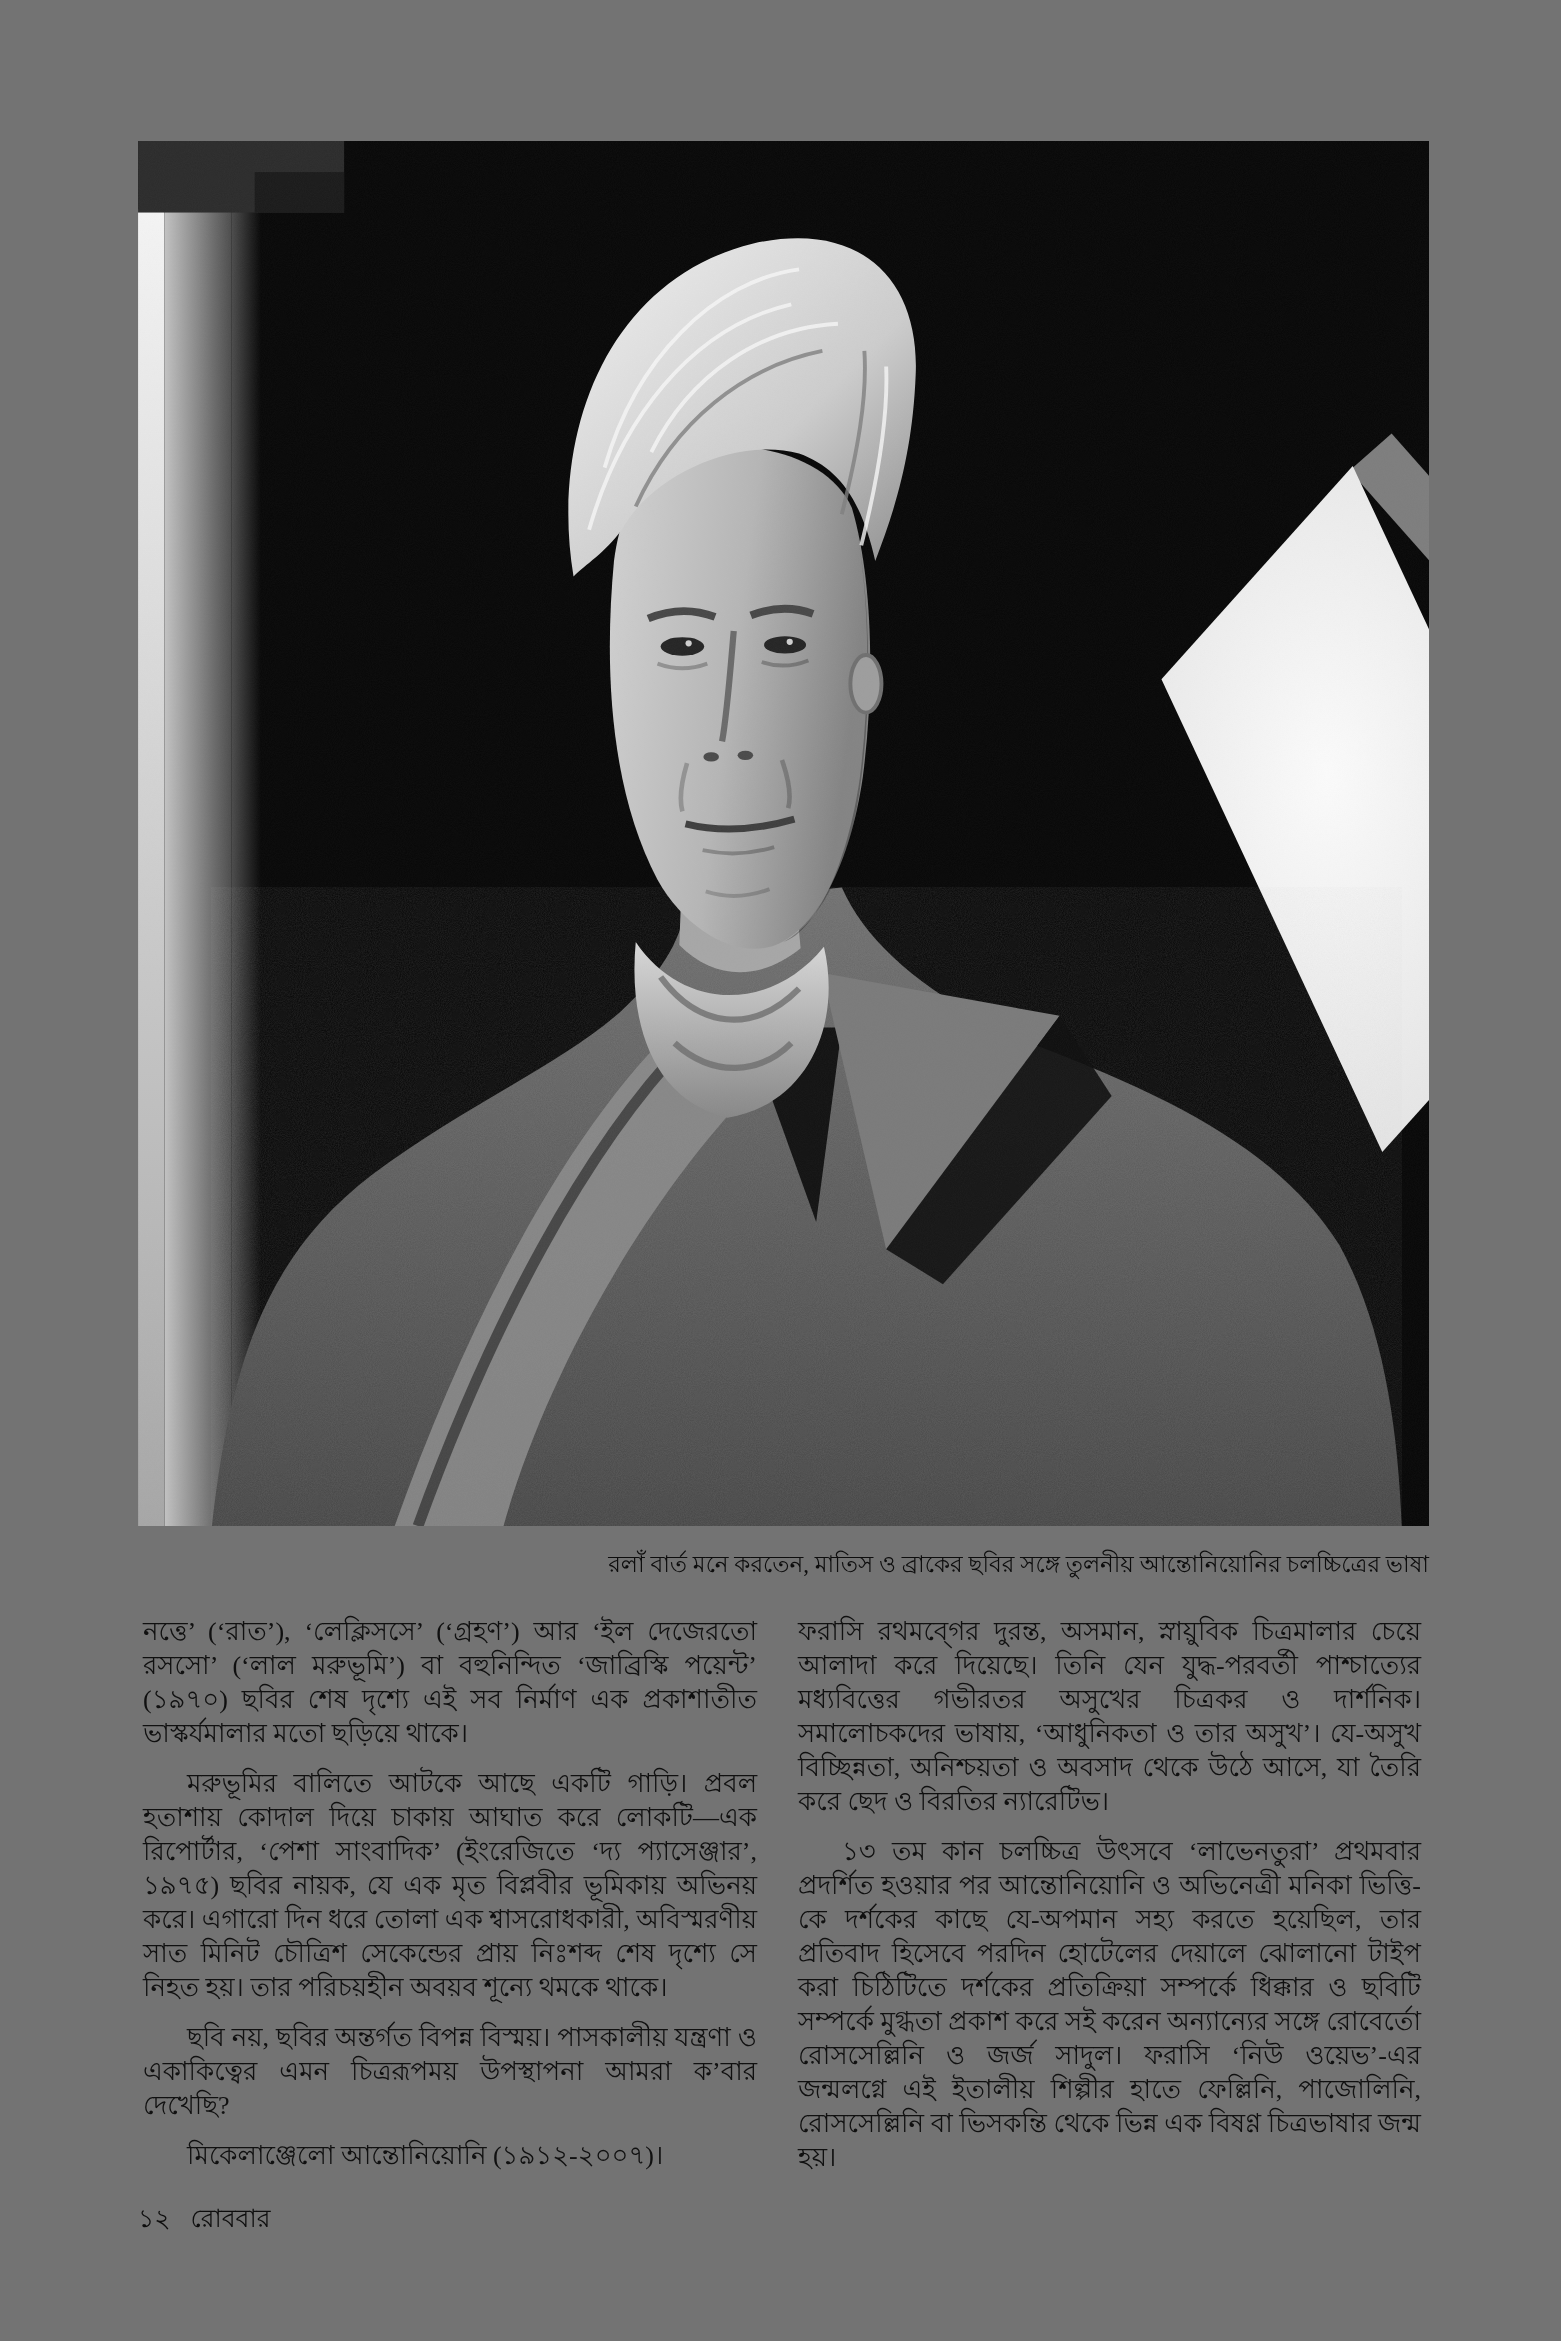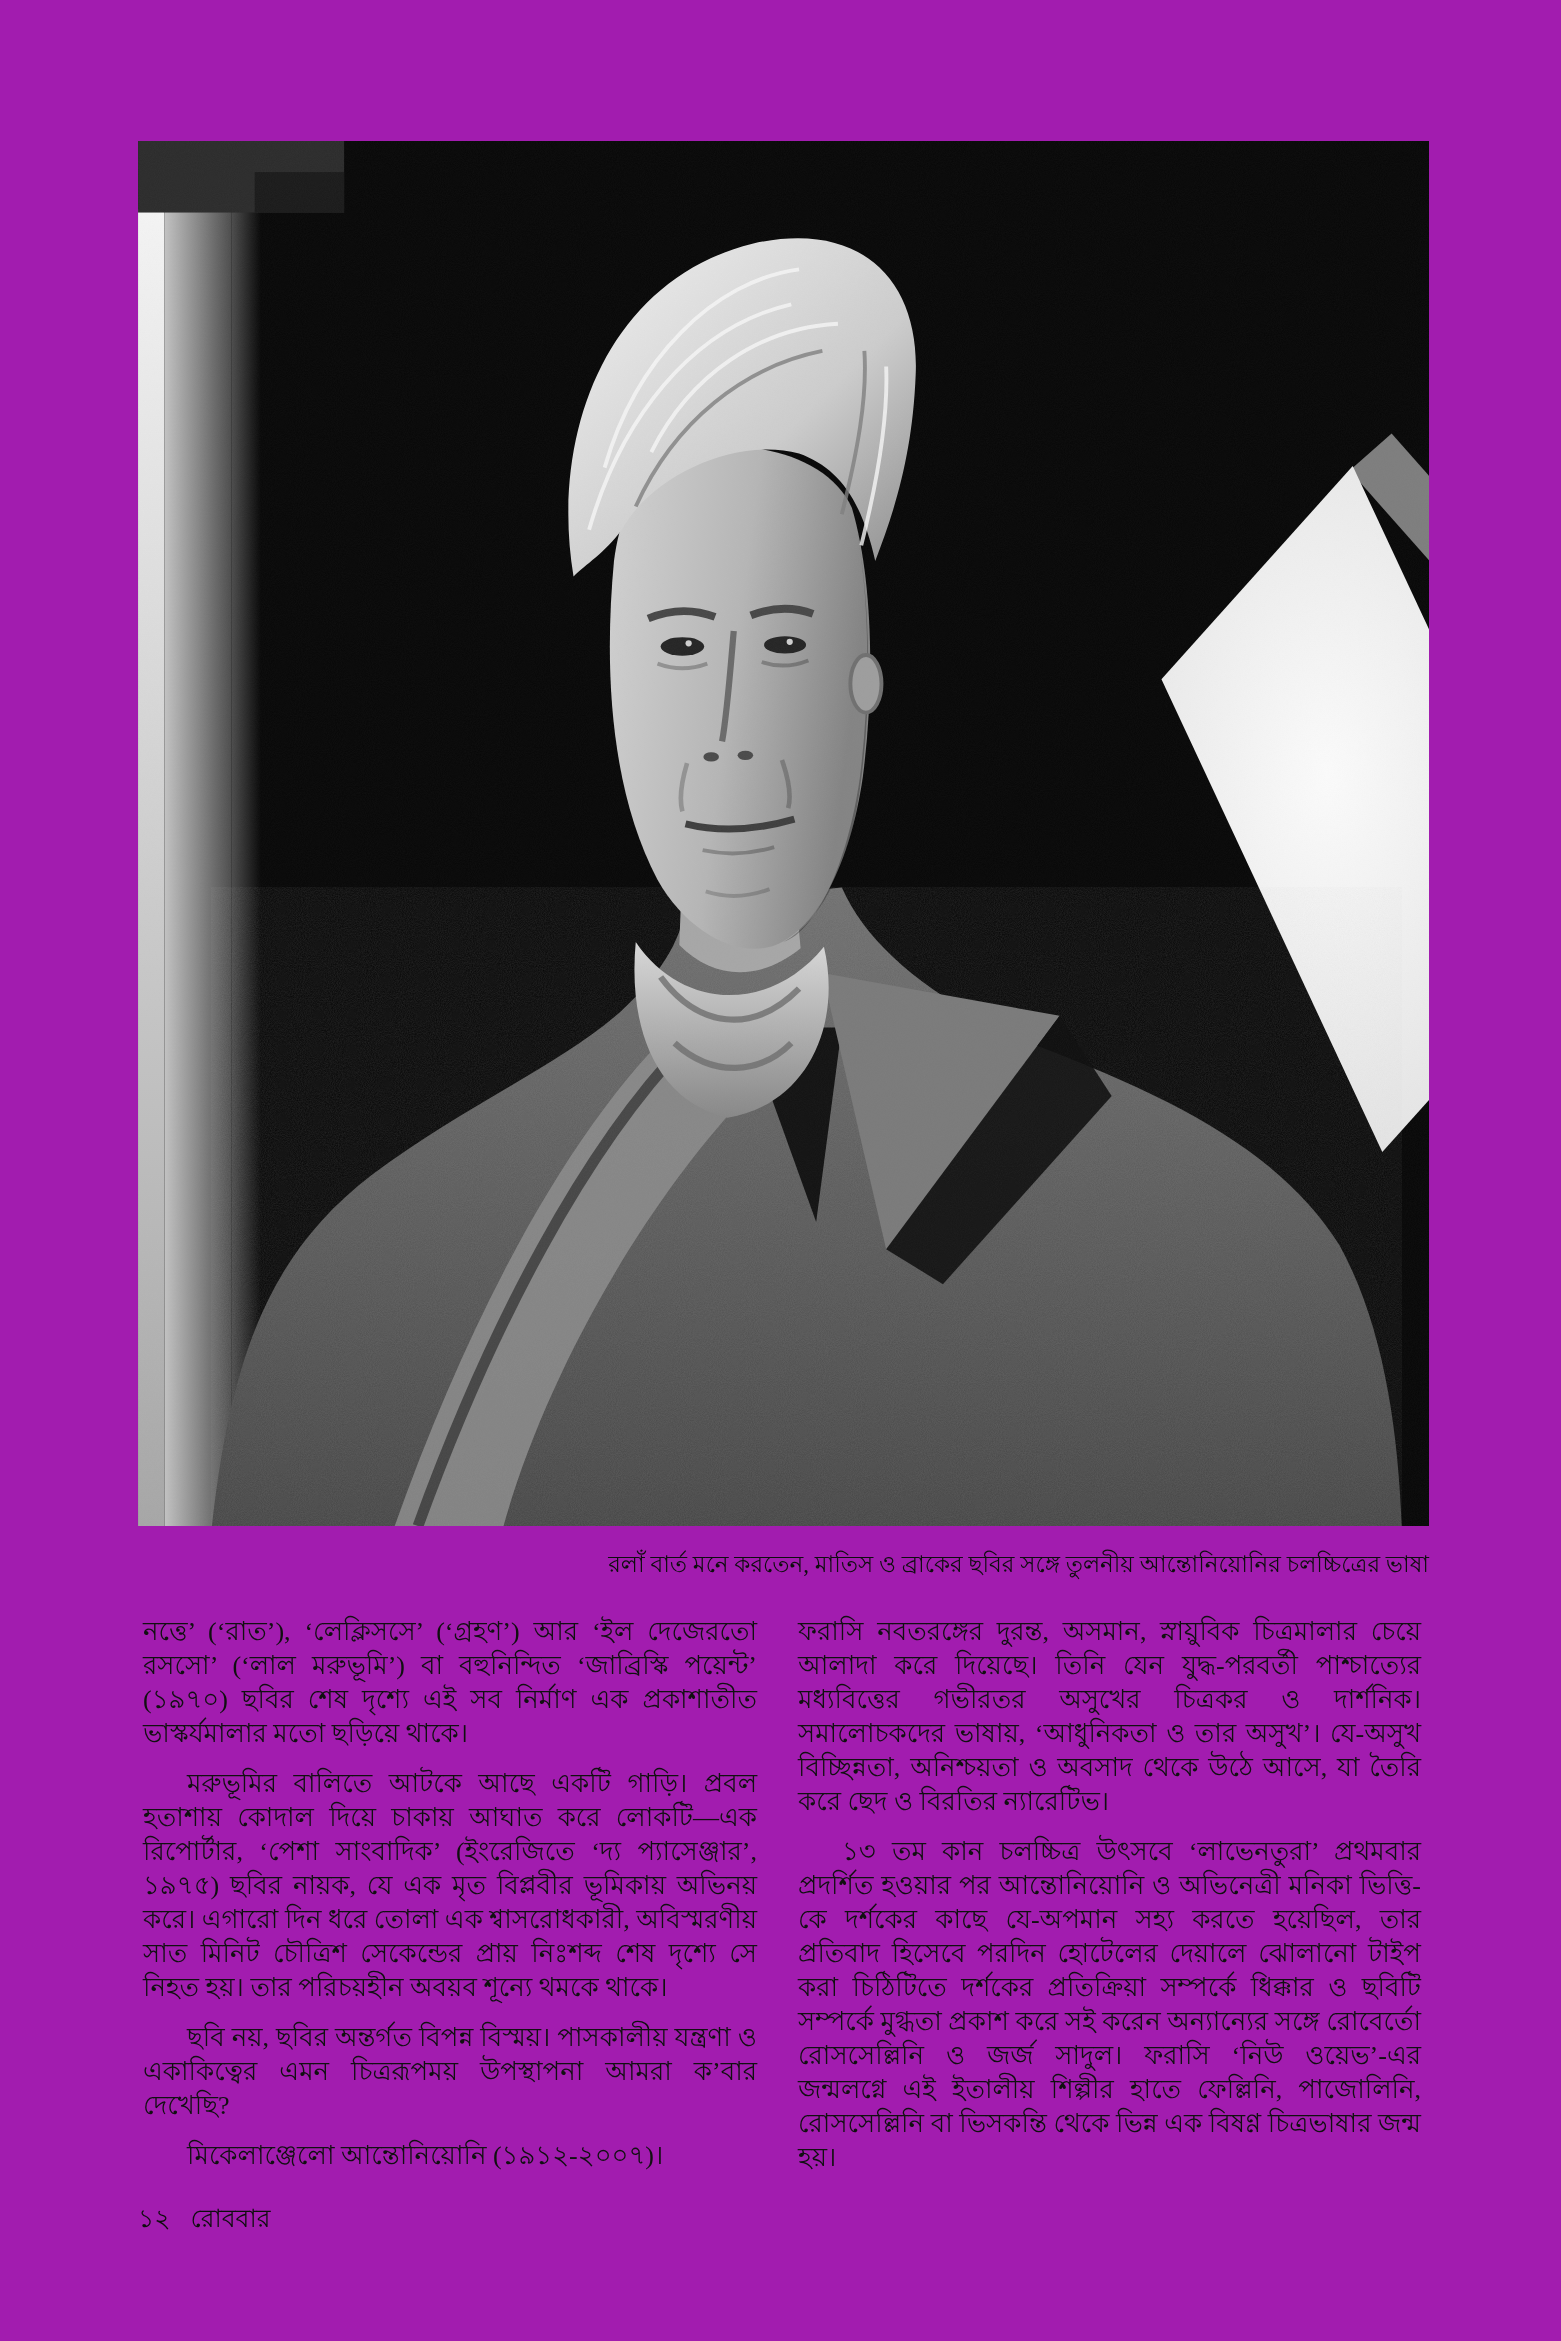--- a/index.html
+++ b/index.html
@@ -5,21 +5,21 @@
   html, body {
     margin: 0;
     padding: 0;
     background: #ffffff;
     font-family: "Liberation Serif", serif;
   }
   .page {
     position: relative;
     width: 1561px;
     height: 2342px;
-    background: #a21caf;
+    background: #737373;
     overflow: hidden;
   }
   .photo-figure {
     position: absolute;
     left: 138px;
     top: 141px;
     width: 1291px;
     height: 1385px;
     background: #070707;
   }
@@ -168,21 +168,21 @@
 
   <div class="photo-caption">রলাঁ বার্ত মনে করতেন, মাতিস ও ব্রাকের ছবির সঙ্গে তুলনীয় আন্তোনিয়োনির চলচ্চিত্রের ভাষা</div>
 
   <div class="col col-left">
       <p class="para">নত্তে’ (‘রাত’), ‘লেক্লিসসে’ (‘গ্রহণ’) আর ‘ইল দেজেরতো রসসো’ (‘লাল মরুভূমি’) বা বহুনিন্দিত ‘জাব্রিস্কি পয়েন্ট’ (১৯৭০) ছবির শেষ দৃশ্যে এই সব নির্মাণ এক প্রকাশাতীত ভাস্কর্যমালার মতো ছড়িয়ে থাকে।</p>
       <p class="para indent">মরুভূমির বালিতে আটকে আছে একটি গাড়ি। প্রবল হতাশায় কোদাল দিয়ে চাকায় আঘাত করে লোকটি—এক রিপোর্টার, ‘পেশা সাংবাদিক’ (ইংরেজিতে ‘দ্য প্যাসেঞ্জার’, ১৯৭৫) ছবির নায়ক, যে এক মৃত বিপ্লবীর ভূমিকায় অভিনয় করে। এগারো দিন ধরে তোলা এক শ্বাসরোধকারী, অবিস্মরণীয় সাত মিনিট চৌত্রিশ সেকেন্ডের প্রায় নিঃশব্দ শেষ দৃশ্যে সে নিহত হয়। তার পরিচয়হীন অবয়ব শূন্যে থমকে থাকে।</p>
       <p class="para indent">ছবি নয়, ছবির অন্তর্গত বিপন্ন বিস্ময়। পাসকালীয় যন্ত্রণা ও একাকিত্বের এমন চিত্ররূপময় উপস্থাপনা আমরা ক’বার দেখেছি?</p>
       <p class="para indent">মিকেলাঞ্জেলো আন্তোনিয়োনি (১৯১২-২০০৭)।</p>
     </div>
   <div class="col col-right">
-      <p class="para">ফরাসি নবতরঙ্গের দুরন্ত, অসমান, স্নায়ুবিক চিত্রমালার চেয়ে আলাদা করে দিয়েছে। তিনি যেন যুদ্ধ-পরবর্তী পাশ্চাত্যের মধ্যবিত্তের গভীরতর অসুখের চিত্রকর ও দার্শনিক। সমালোচকদের ভাষায়, ‘আধুনিকতা ও তার অসুখ’। যে-অসুখ বিচ্ছিন্নতা, অনিশ্চয়তা ও অবসাদ থেকে উঠে আসে, যা তৈরি করে ছেদ ও বিরতির ন্যারেটিভ।</p>
+      <p class="para">ফরাসি রথমব্গের দুরন্ত, অসমান, স্নায়ুবিক চিত্রমালার চেয়ে আলাদা করে দিয়েছে। তিনি যেন যুদ্ধ-পরবর্তী পাশ্চাত্যের মধ্যবিত্তের গভীরতর অসুখের চিত্রকর ও দার্শনিক। সমালোচকদের ভাষায়, ‘আধুনিকতা ও তার অসুখ’। যে-অসুখ বিচ্ছিন্নতা, অনিশ্চয়তা ও অবসাদ থেকে উঠে আসে, যা তৈরি করে ছেদ ও বিরতির ন্যারেটিভ।</p>
       <p class="para indent">১৩ তম কান চলচ্চিত্র উৎসবে ‘লাভেনতুরা’ প্রথমবার প্রদর্শিত হওয়ার পর আন্তোনিয়োনি ও অভিনেত্রী মনিকা ভিত্তি-কে দর্শকের কাছে যে-অপমান সহ্য করতে হয়েছিল, তার প্রতিবাদ হিসেবে পরদিন হোটেলের দেয়ালে ঝোলানো টাইপ করা চিঠিটিতে দর্শকের প্রতিক্রিয়া সম্পর্কে ধিক্কার ও ছবিটি সম্পর্কে মুগ্ধতা প্রকাশ করে সই করেন অন্যান্যের সঙ্গে রোবের্তো রোসসেল্লিনি ও জর্জ সাদুল। ফরাসি ‘নিউ ওয়েভ’-এর জন্মলগ্নে এই ইতালীয় শিল্পীর হাতে ফেল্লিনি, পাজোলিনি, রোসসেল্লিনি বা ভিসকন্তি থেকে ভিন্ন এক বিষণ্ণ চিত্রভাষার জন্ম হয়।</p>
     </div>
 
   <div class="page-footer">
     <span>১২</span><span class="pub">রোববার</span>
   </div>
 
 </div>
 
 

